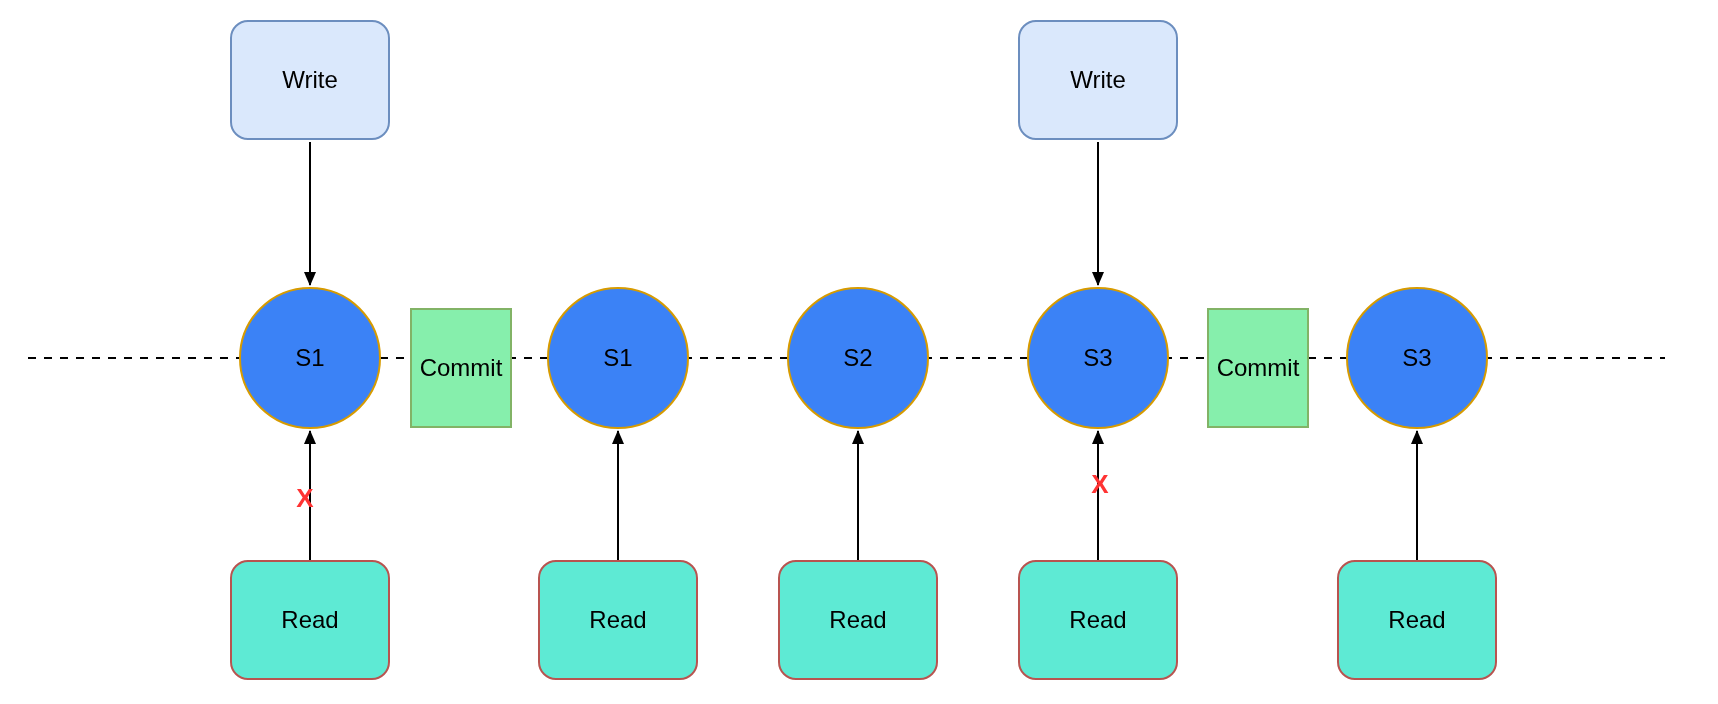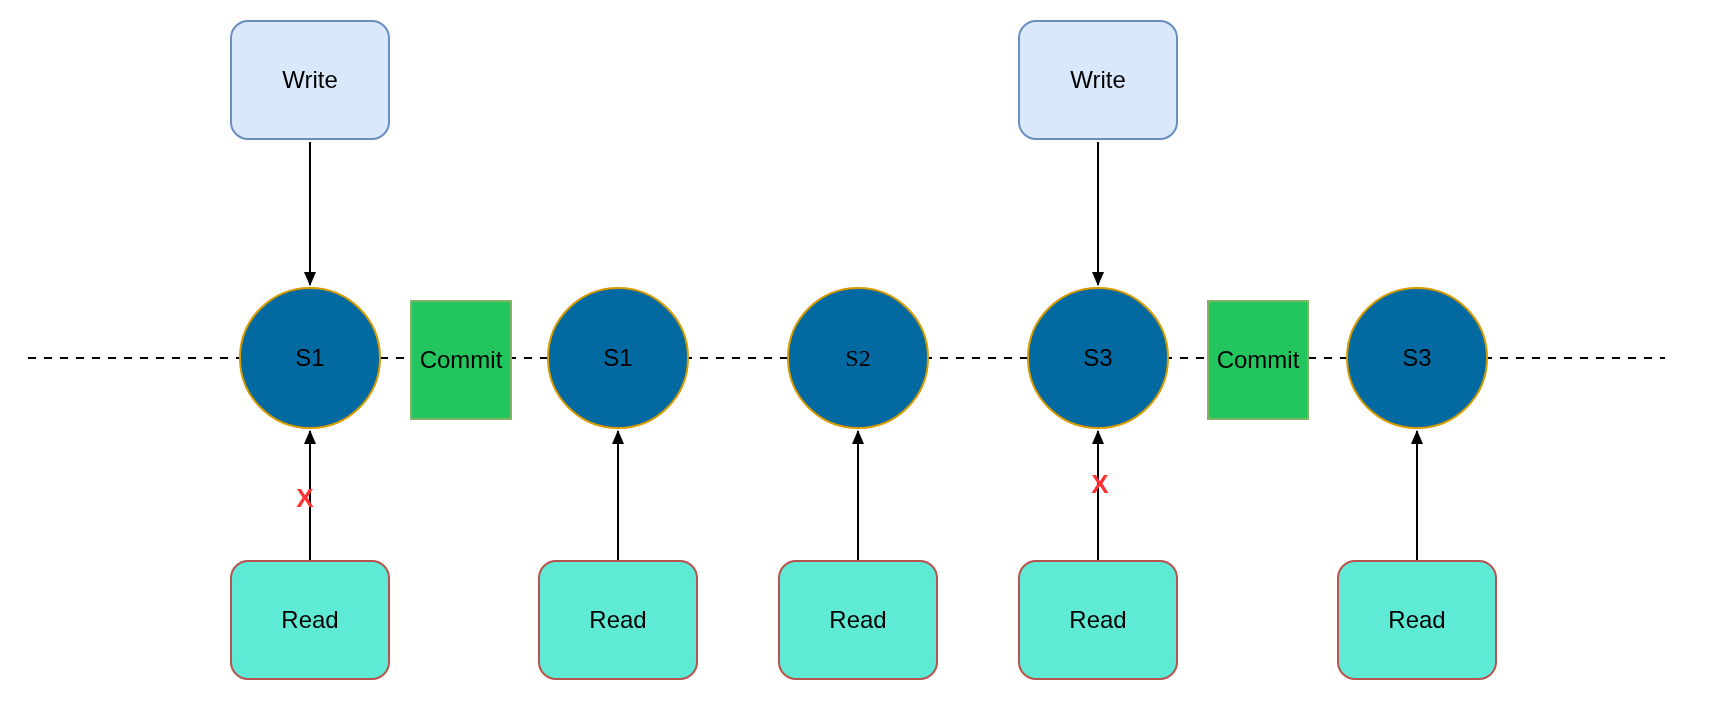--- a/index.html
+++ b/index.html
@@ -42,29 +42,29 @@
     width: 160px;
     height: 120px;
     top: 560px;
     background: #5eead4;
     border: 2px solid #b85450;
     border-radius: 18px;
   }
   .commit-box {
     width: 102px;
     height: 120px;
-    top: 300px;
-    background: #22c55e;
+    top: 308px;
+    background: #86efac;
     border: 2px solid #82b366;
   }
   .snapshot-circle {
     width: 142px;
     height: 142px;
     top: 287px;
-    background: #0369a1;
+    background: #3b82f6;
     border: 2px solid #d79b00;
     border-radius: 50%;
   }
   .xmark {
     position: absolute;
     transform: translate(-50%, -50%);
     font-size: 26px;
     font-weight: 700;
     color: #ff3333;
     line-height: 1;
@@ -100,21 +100,21 @@
   <div class="node write-box" style="left:1018px;">
     <span>Write</span>
   </div>
 
   <div class="node snapshot-circle" style="left:239px;">
     <span>S1</span>
   </div>
   <div class="node snapshot-circle" style="left:547px;">
     <span>S1</span>
   </div>
-  <div class="node snapshot-circle" style="left:787px;font-family:Liberation Serif, serif;">
+  <div class="node snapshot-circle" style="left:787px;">
     <span>S2</span>
   </div>
   <div class="node snapshot-circle" style="left:1027px;">
     <span>S3</span>
   </div>
   <div class="node snapshot-circle" style="left:1346px;">
     <span>S3</span>
   </div>
 
   <div class="node commit-box" style="left:410px;">

